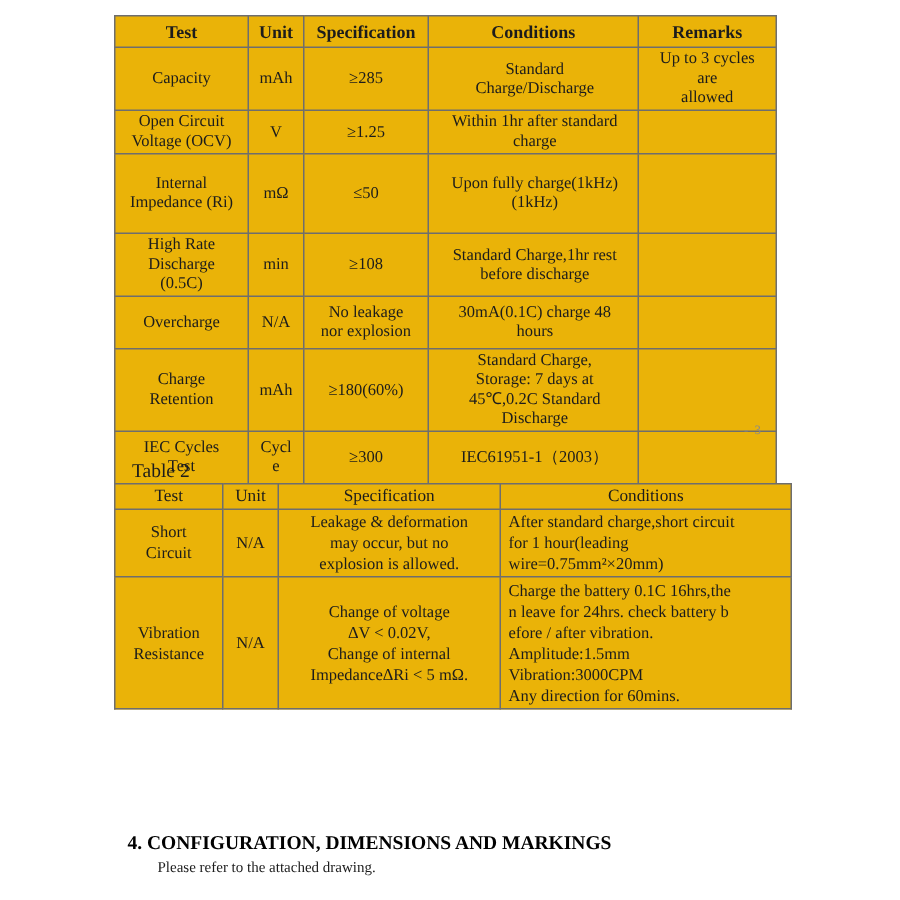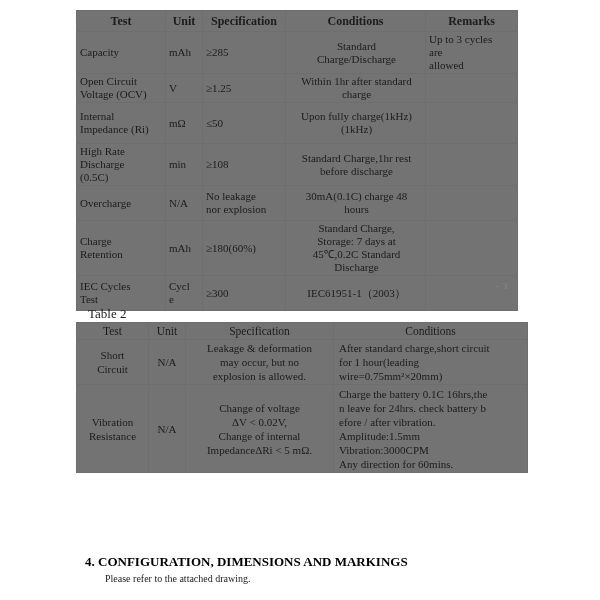--- a/index.html
+++ b/index.html
@@ -1,25 +1,25 @@
 <!DOCTYPE html>
 <html><head>
 <meta charset="utf-8">
 <style>
   html,body { margin:0; padding:0; background:#ffffff; }
   .page {
     position:relative; width:600px; height:600px; background:#ffffff;
     font-family:"Liberation Serif", serif; color:#1c1c1c; overflow:hidden;
   }
-  table { border-collapse:collapse; table-layout:fixed; position:absolute; background:#737373; }
+  table { border-collapse:collapse; table-layout:fixed; position:absolute; background:#eab308; }
   td, th { border:1px solid #6e6e6e; vertical-align:middle; white-space:pre-line; overflow:hidden; padding:1px 3px; }
   
   #t1 { left:76px; top:10px; width:441px; font-size:11px; line-height:13px; }
   #t1 th { height:18px; font-size:12px; font-weight:bold; text-align:center; }
-  #t1 td { }
+  #t1 td { text-align:center; }
   #t1 td.left { text-align:center; padding-left:5px; }
   
   #t2 { left:76px; top:322px; width:451px; font-size:11px; line-height:14px; }
   #t2 th { height:14px; font-size:11.5px; font-weight:normal; text-align:center; }
   #t2 td { text-align:center; }
   #t2 td.left { text-align:left; padding-left:5px; }
   .t2-caption {
     position:absolute; left:88px; top:306px; font-size:13px; color:#1c1c1c;
   }
   .page-marker {
@@ -65,21 +65,21 @@
     </tr>
     <tr style="height:26px">
       <td>Open Circuit
 Voltage (OCV)</td>
       <td>V</td>
       <td>≥1.25</td>
       <td class="left">Within 1hr after standard
 charge</td>
       <td></td>
     </tr>
-    <tr style="height:41px">
+    <tr style="height:53px">
       <td>Internal
 Impedance (Ri)</td>
       <td>mΩ</td>
       <td>≤50</td>
       <td class="left">Upon fully charge(1kHz)
 (1kHz)</td>
       <td></td>
     </tr>
     <tr style="height:42px">
       <td>High Rate

